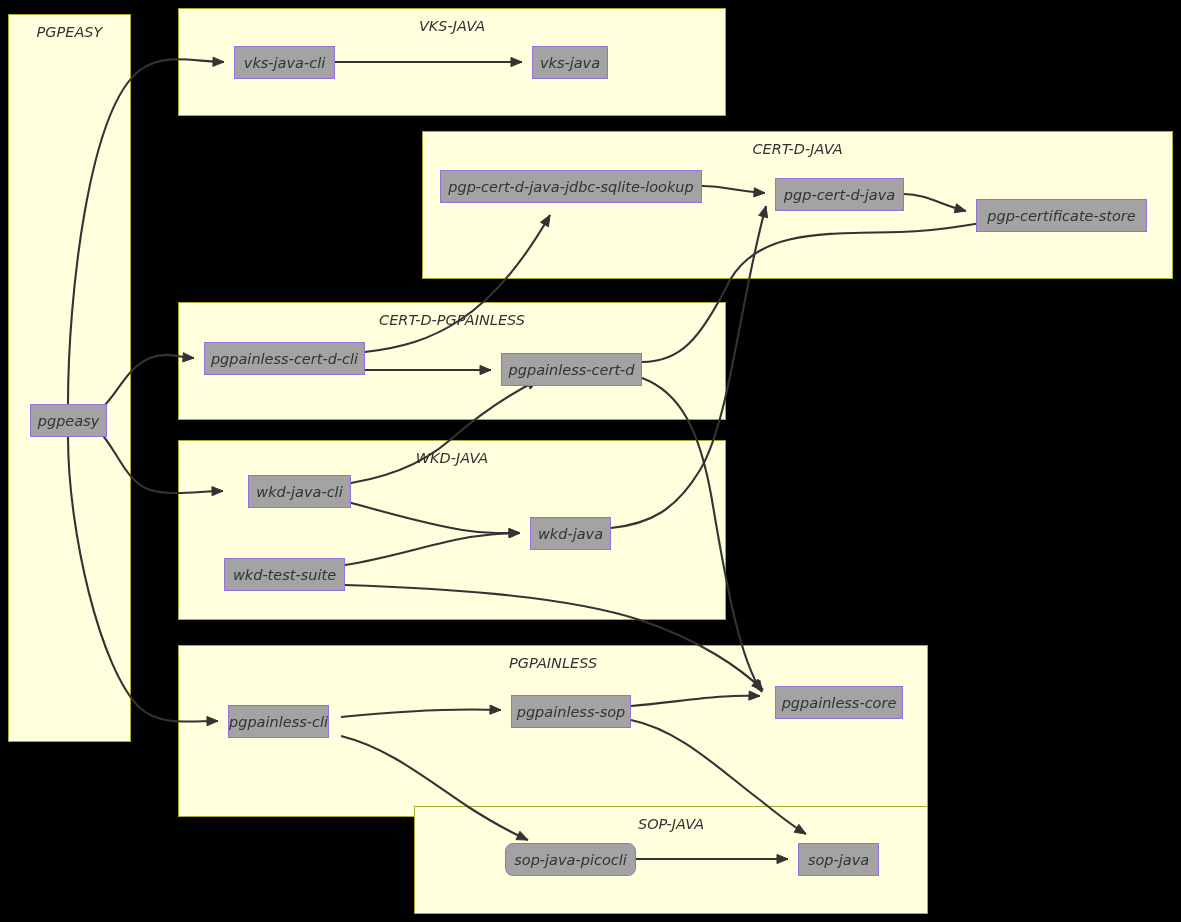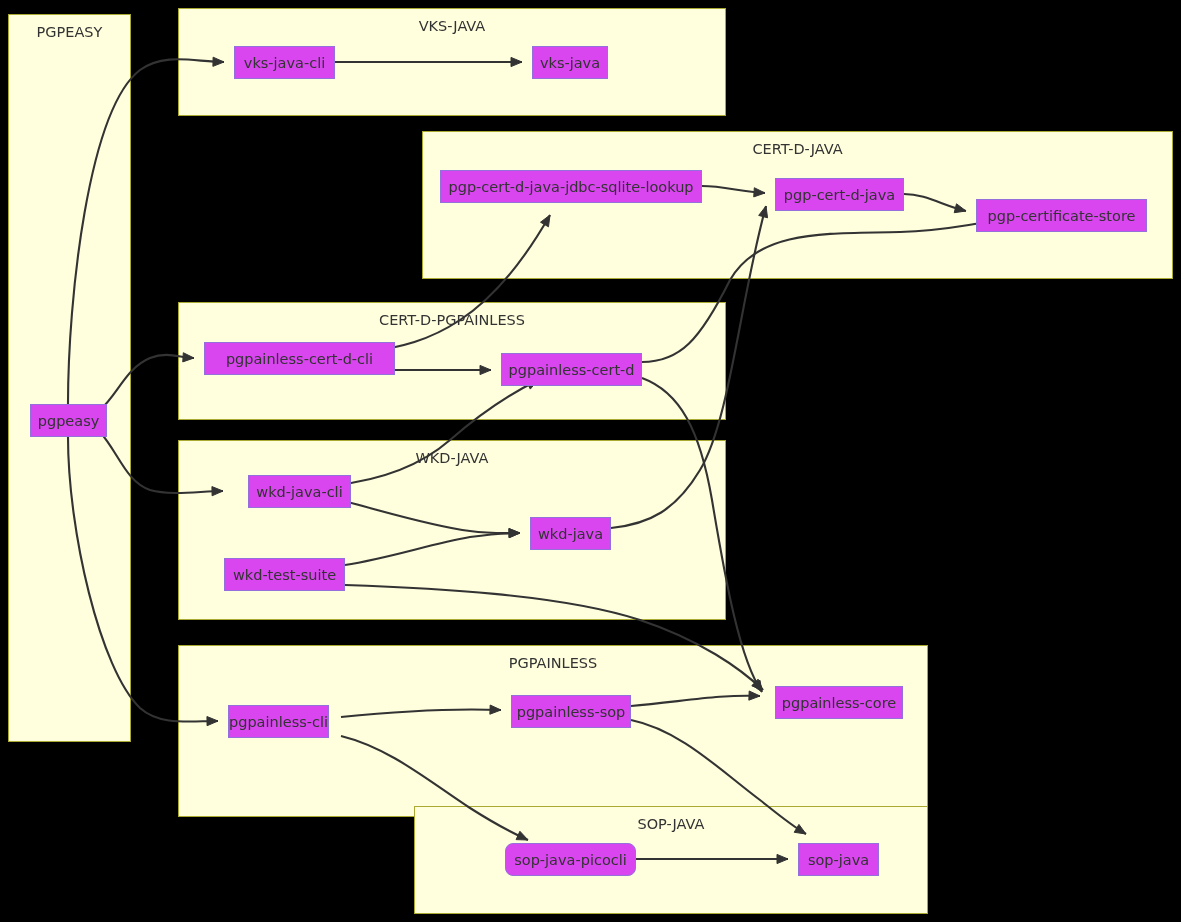--- a/index.html
+++ b/index.html
@@ -2,40 +2,41 @@
 <html><head>
 <meta charset="utf-8">
 <style>
   html,body{margin:0;padding:0;background:#000;}
   #canvas{
     position:relative;
     width:1181px;height:922px;
     background:#000000;
     font-family:"DejaVu Sans","Liberation Sans",sans-serif;
     overflow:hidden;
+    font-style:italic;
   }
   .cluster{
     position:absolute;
     background:#ffffde;
     border:1px solid #aaaa33;
     box-sizing:border-box;
   }
   .cluster-label{
     position:absolute;
     left:0;right:0;
     top:9px;
     text-align:center;
     font-size:14.5px;
     color:#333333;
     white-space:nowrap;
     pointer-events:none;
   }
   .node{
     position:absolute;
-    background:#d946ef;
+    background:#a3a3a3;
     border:1px solid #9370db;
     box-sizing:border-box;
     display:flex;
     align-items:center;
     justify-content:center;
     font-size:14.5px;
     color:#333333;
     white-space:nowrap;
     padding:0 9px;
     height:33px;
@@ -168,21 +169,21 @@
     </div>
     <div class="cluster" style="left: 414px; top: 806px; width: 514px; height: 108px;">
       <div class="cluster-label">SOP-JAVA</div>
     </div>
     <div class="node" style="left: 30px; top: 404px; width: 77px;">pgpeasy</div>
     <div class="node" style="left: 234px; top: 46px; width: 101px;">vks-java-cli</div>
     <div class="node" style="left: 532px; top: 46px; width: 76px;">vks-java</div>
     <div class="node" style="left: 440px; top: 170px; width: 262px;">pgp-cert-d-java-jdbc-sqlite-lookup</div>
     <div class="node" style="left: 775px; top: 178px; width: 129px;">pgp-cert-d-java</div>
     <div class="node" style="left: 976px; top: 199px; width: 171px;">pgp-certificate-store</div>
-    <div class="node" style="left: 204px; top: 342px; width: 191px;">pgpainless-cert-d-cli</div>
+    <div class="node" style="left: 204px; top: 342px; width: 161px;">pgpainless-cert-d-cli</div>
     <div class="node" style="left: 501px; top: 353px; width: 141px;">pgpainless-cert-d</div>
     <div class="node" style="left: 233px; top: 475px; width: 103px; margin-left: 15px;">wkd-java-cli</div>
     <div class="node" style="left: 530px; top: 517px; width: 81px;">wkd-java</div>
     <div class="node" style="left: 224px; top: 558px; width: 121px;">wkd-test-suite</div>
     <div class="node" style="left: 228px; top: 705px; width: 101px;">pgpainless-cli</div>
     <div class="node" style="left: 511px; top: 695px; width: 120px;">pgpainless-sop</div>
     <div class="node" style="left: 775px; top: 686px; width: 128px;">pgpainless-core</div>
     <div class="node" style="left: 505px; top: 843px; width: 131px; border-radius: 8px;">sop-java-picocli</div>
     <div class="node" style="left: 798px; top: 843px; width: 81px;">sop-java</div>
   </div>

